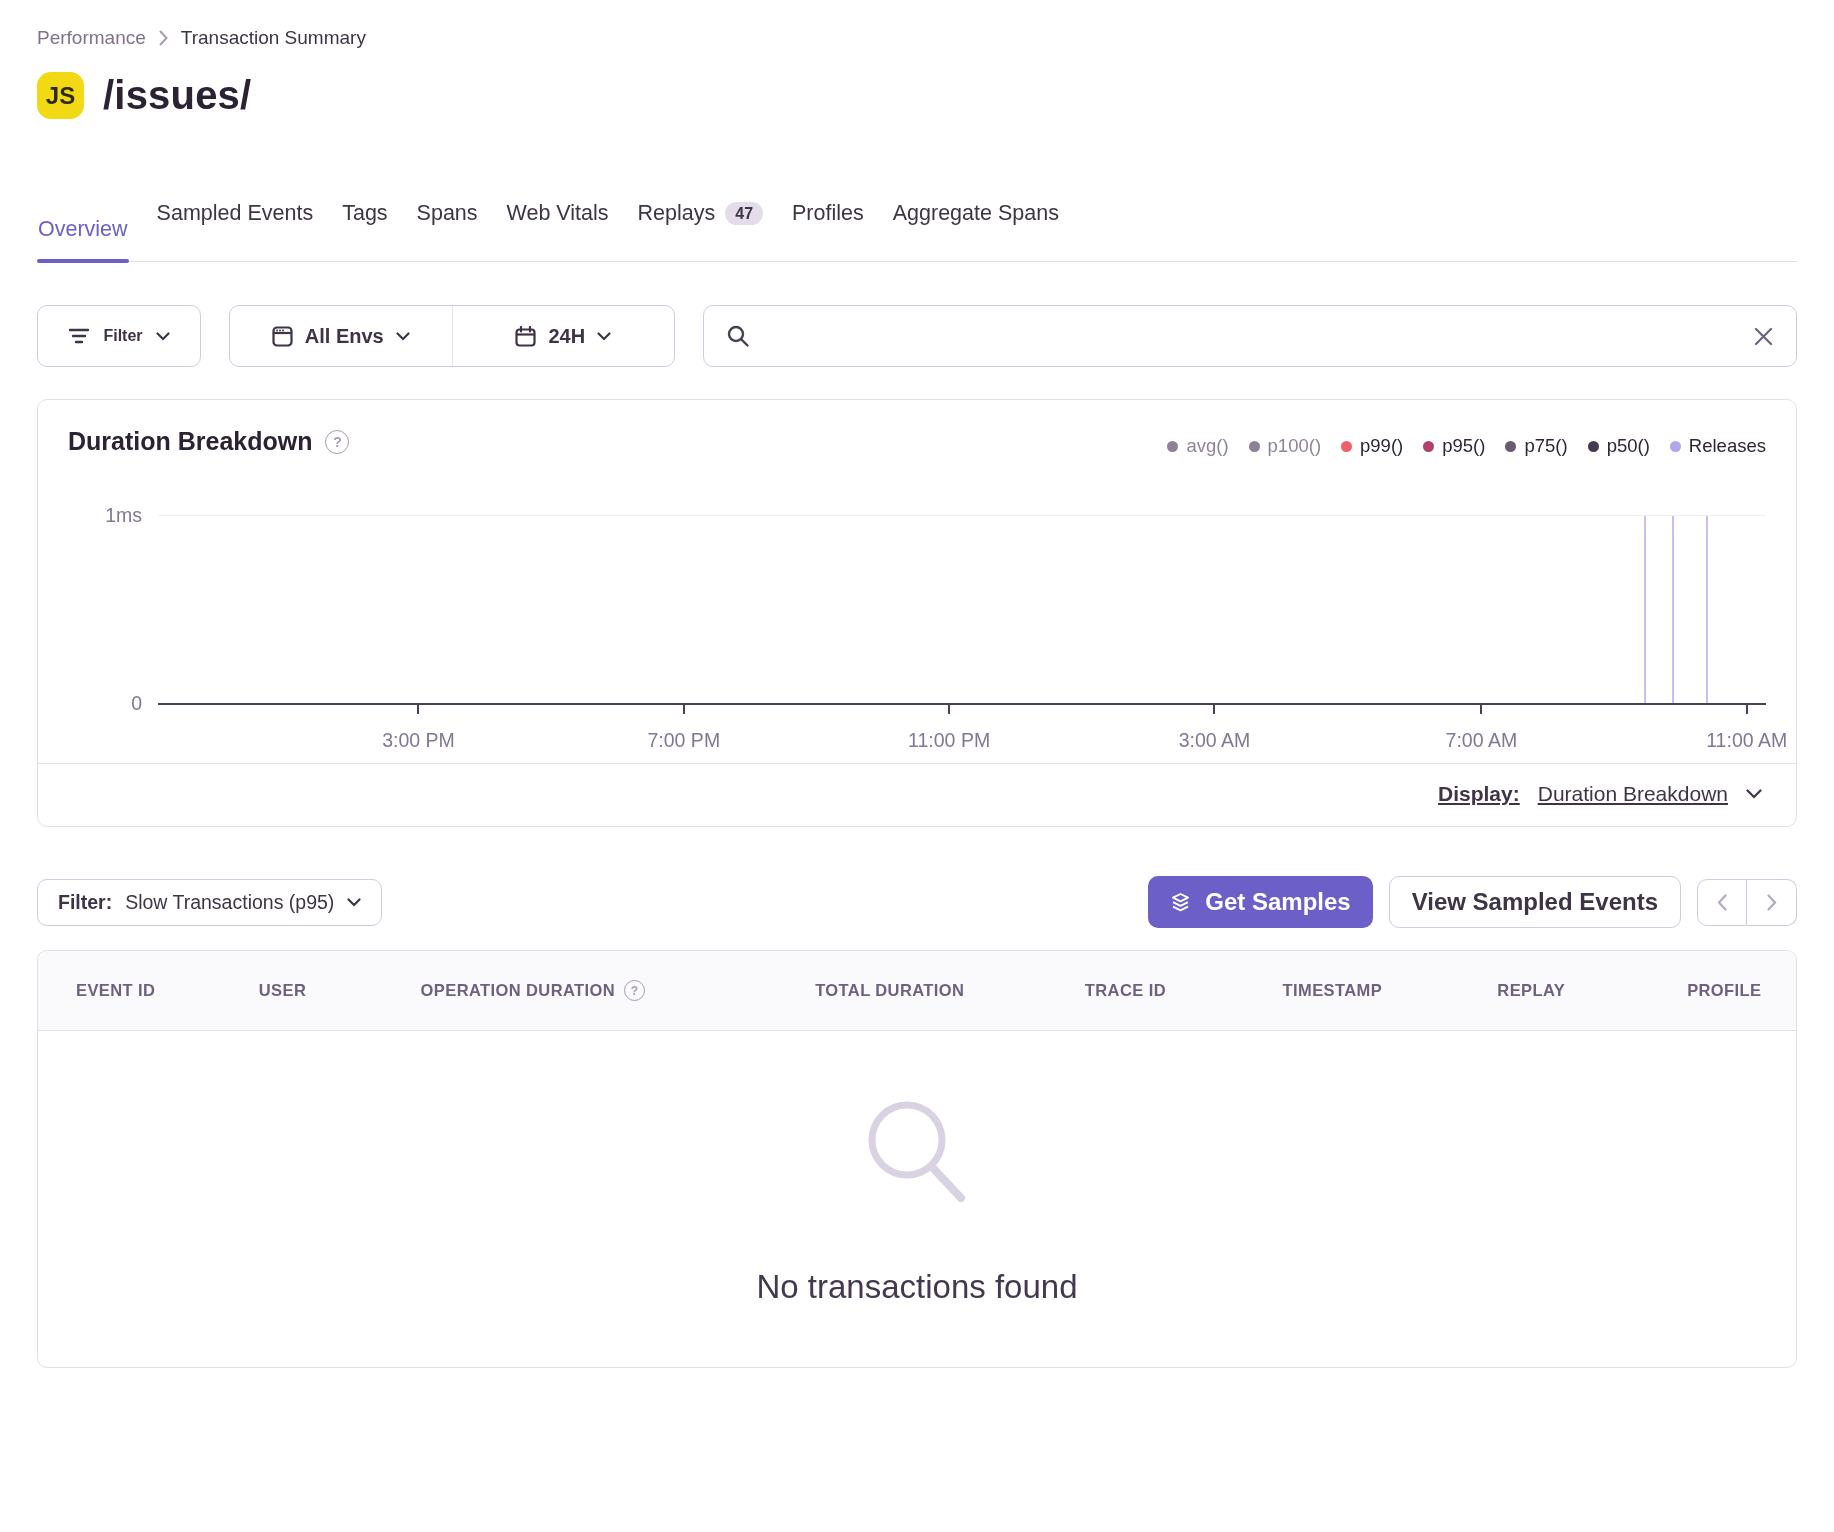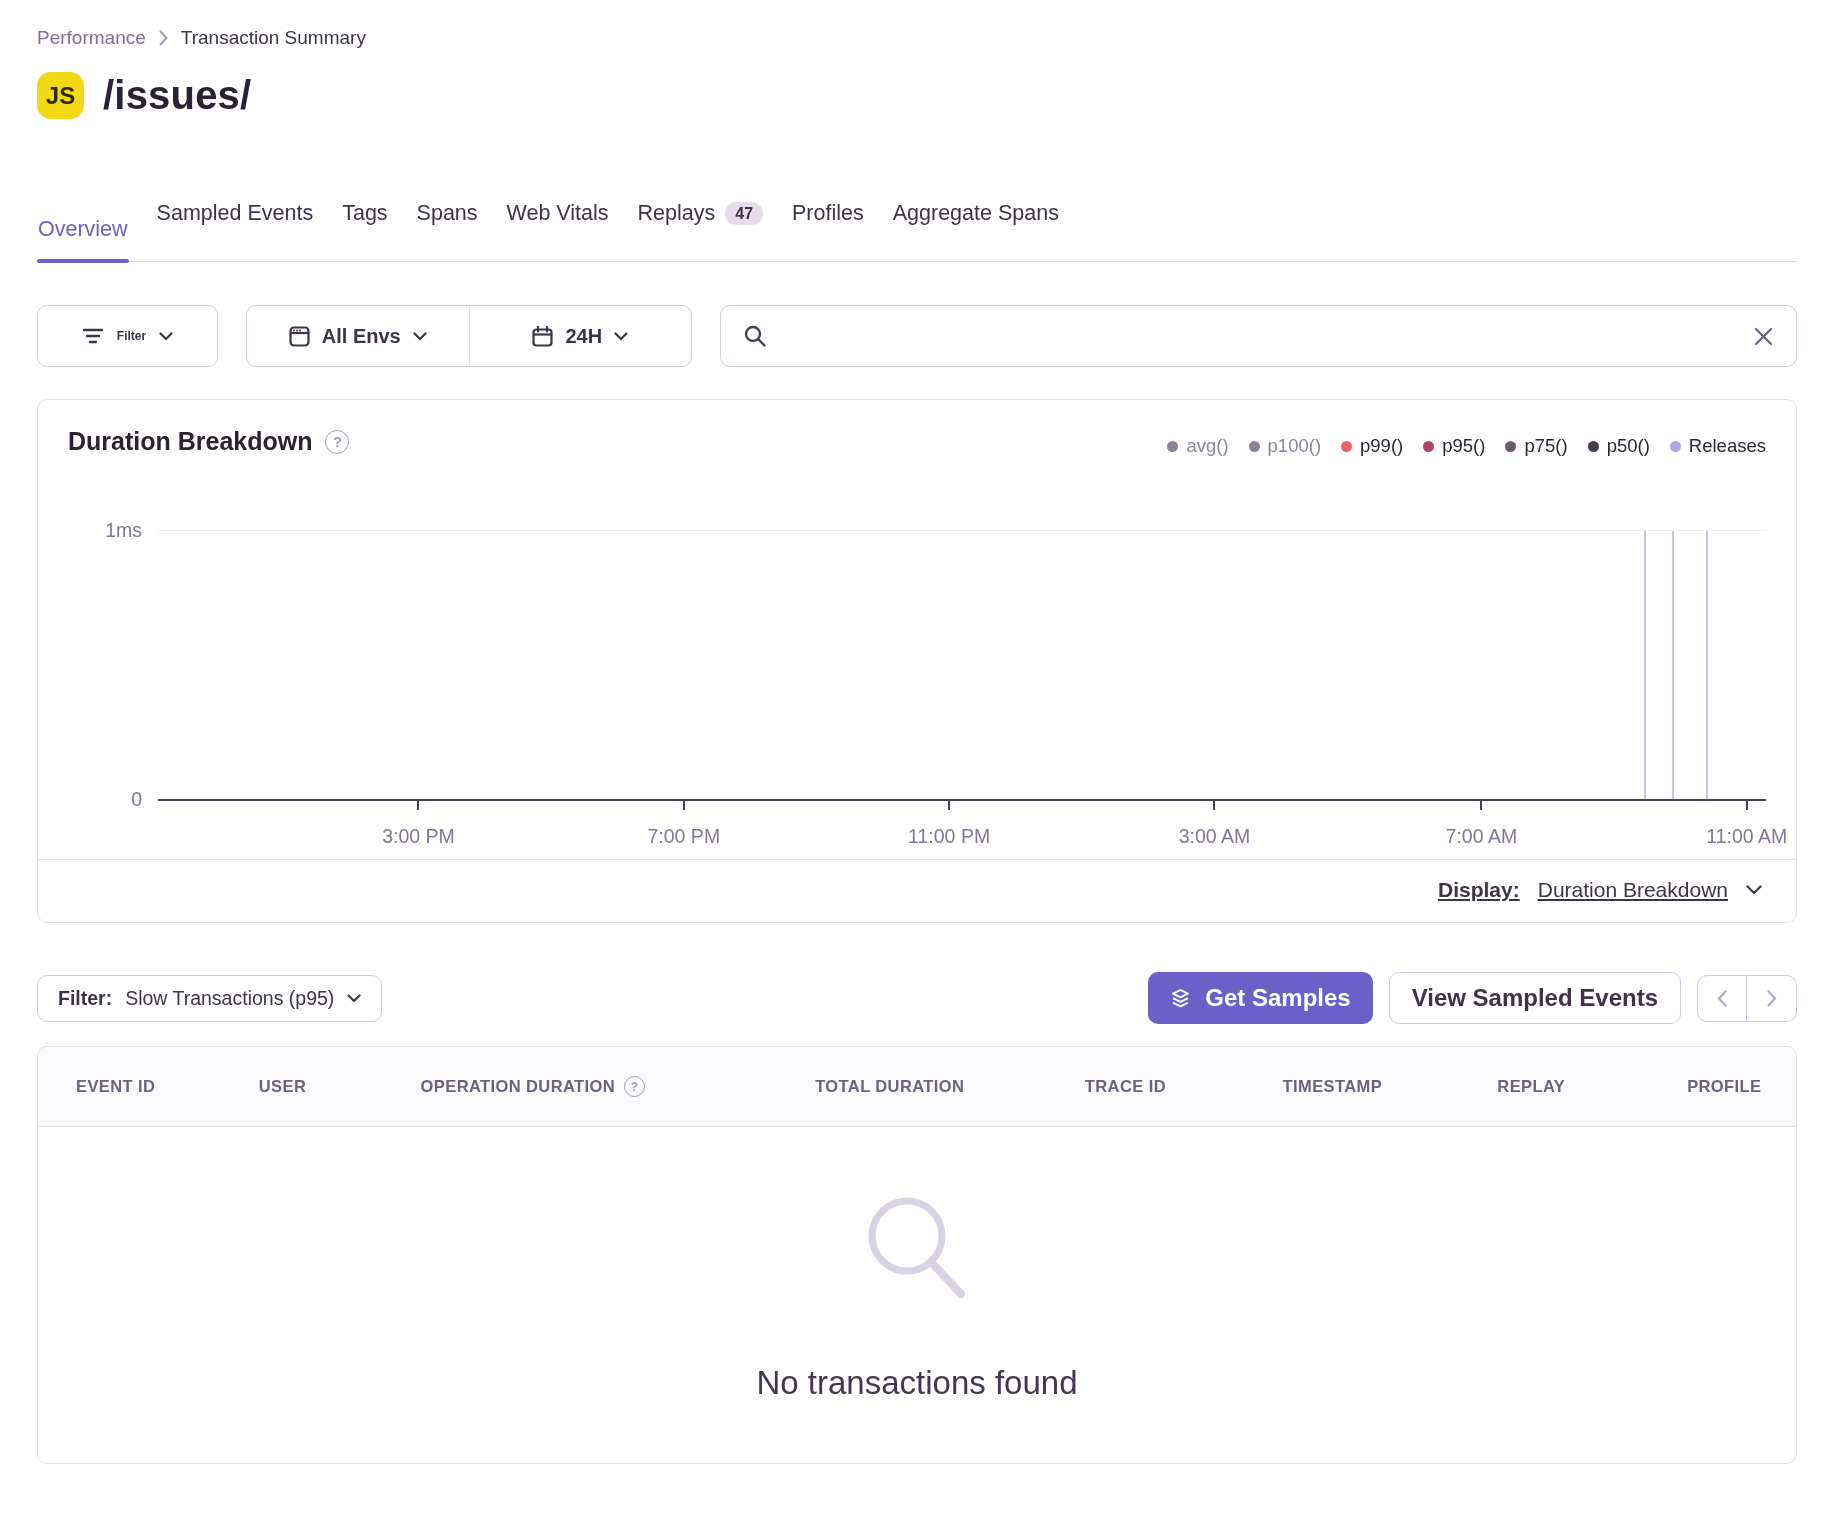--- a/index.html
+++ b/index.html
@@ -25,21 +25,21 @@
     font-size:21.5px; color:#3e3446; cursor:pointer; }
   .tab.active { color:#6c5fc7;margin-top:32px; }
   .tab.active::after { content:""; position:absolute; left:0; right:0; bottom:-2px; height:4.5px;
     background:#6c5fc7; border-radius:4px; }
   .tab-badge { background:#e4dde9; color:#3e3446; font-size:16px; font-weight:700;
     padding:3px 10px; border-radius:20px; line-height:1.1; }
 
   
   .filter-row { margin-top:43px; display:flex; gap:28px; height:62px; }
   .ctl { border:1px solid #d2cade; border-radius:10px; background:#fff; display:flex; align-items:center; }
-  .filter-btn { width:181px; justify-content:center; gap:13px; font-size:12px; font-weight:600;
+  .filter-btn { width:164px; justify-content:center; gap:13px; font-size:16px; font-weight:600;
     color:#3e3446; cursor:pointer; }
   .env-time { width:446px; }
   .seg { flex:1; height:100%; display:flex; align-items:center; justify-content:center; gap:12px;
     font-size:20px; font-weight:600; color:#3e3446; cursor:pointer; }
   .seg-divider { width:1px; height:100%; background:#e6e0ec; }
   .search-bar { flex:1; padding:0 22px; gap:15px; }
   .search-token { display:flex; align-items:center; font-family:"Liberation Mono", monospace;
     font-size:20px; background:#e8e4f8; border:1px solid #b7addf; border-radius:3px;
     padding:3px 7px; cursor:text; }
   .token-key { color:#241c2f; font-weight:700; }
@@ -53,21 +53,21 @@
   .chart-title { display:flex; align-items:center; gap:13px; font-size:25px; font-weight:700; color:#2b2233; }
   .help-icon { width:24px; height:24px; border:1.5px solid #a79cb3; border-radius:50%;
     color:#a79cb3; font-size:14px; font-weight:700; display:flex; align-items:center;
     justify-content:center; cursor:pointer; }
   .legend { display:flex; align-items:flex-start; gap:20px; margin-top:8px; font-size:18.5px; color:#2f2536; }
   .legend-item { display:flex; align-items:center; gap:8px; cursor:pointer; }
   .legend-dot { width:11px; height:11px; border-radius:50%; flex:0 0 auto; }
   .legend-label.muted { color:#8f8399; }
 
   .plot-section { padding-bottom:58px; }
-  .plot-wrap { position:relative; margin-left:90px; margin-top:73px; height:271px; }
+  .plot-wrap { position:relative; margin-left:90px; margin-top:58px; height:190px; }
   .gridline-top { position:absolute; top:0; left:0; right:0; height:1px; background:#f0edf4; }
   .x-axis { position:absolute; bottom:0; left:0; right:0; height:2px; background:#4a4052; }
   .x-tick { position:absolute; bottom:-9px; width:2px; height:9px; background:#4a4052;
     transform:translateX(-50%); }
   .x-label { position:absolute; bottom:-47px; transform:translateX(-50%); font-size:19.5px;
     color:#837795; white-space:nowrap; }
   .release-line { position:absolute; top:1px; bottom:2px; width:2px; background:#c8bfee;
     transform:translateX(-50%); }
   .y-label { position:absolute; right:calc(100% + 16px); font-size:19.5px; color:#837795; }
   .y-top { top:0; transform:translateY(-50%); }

